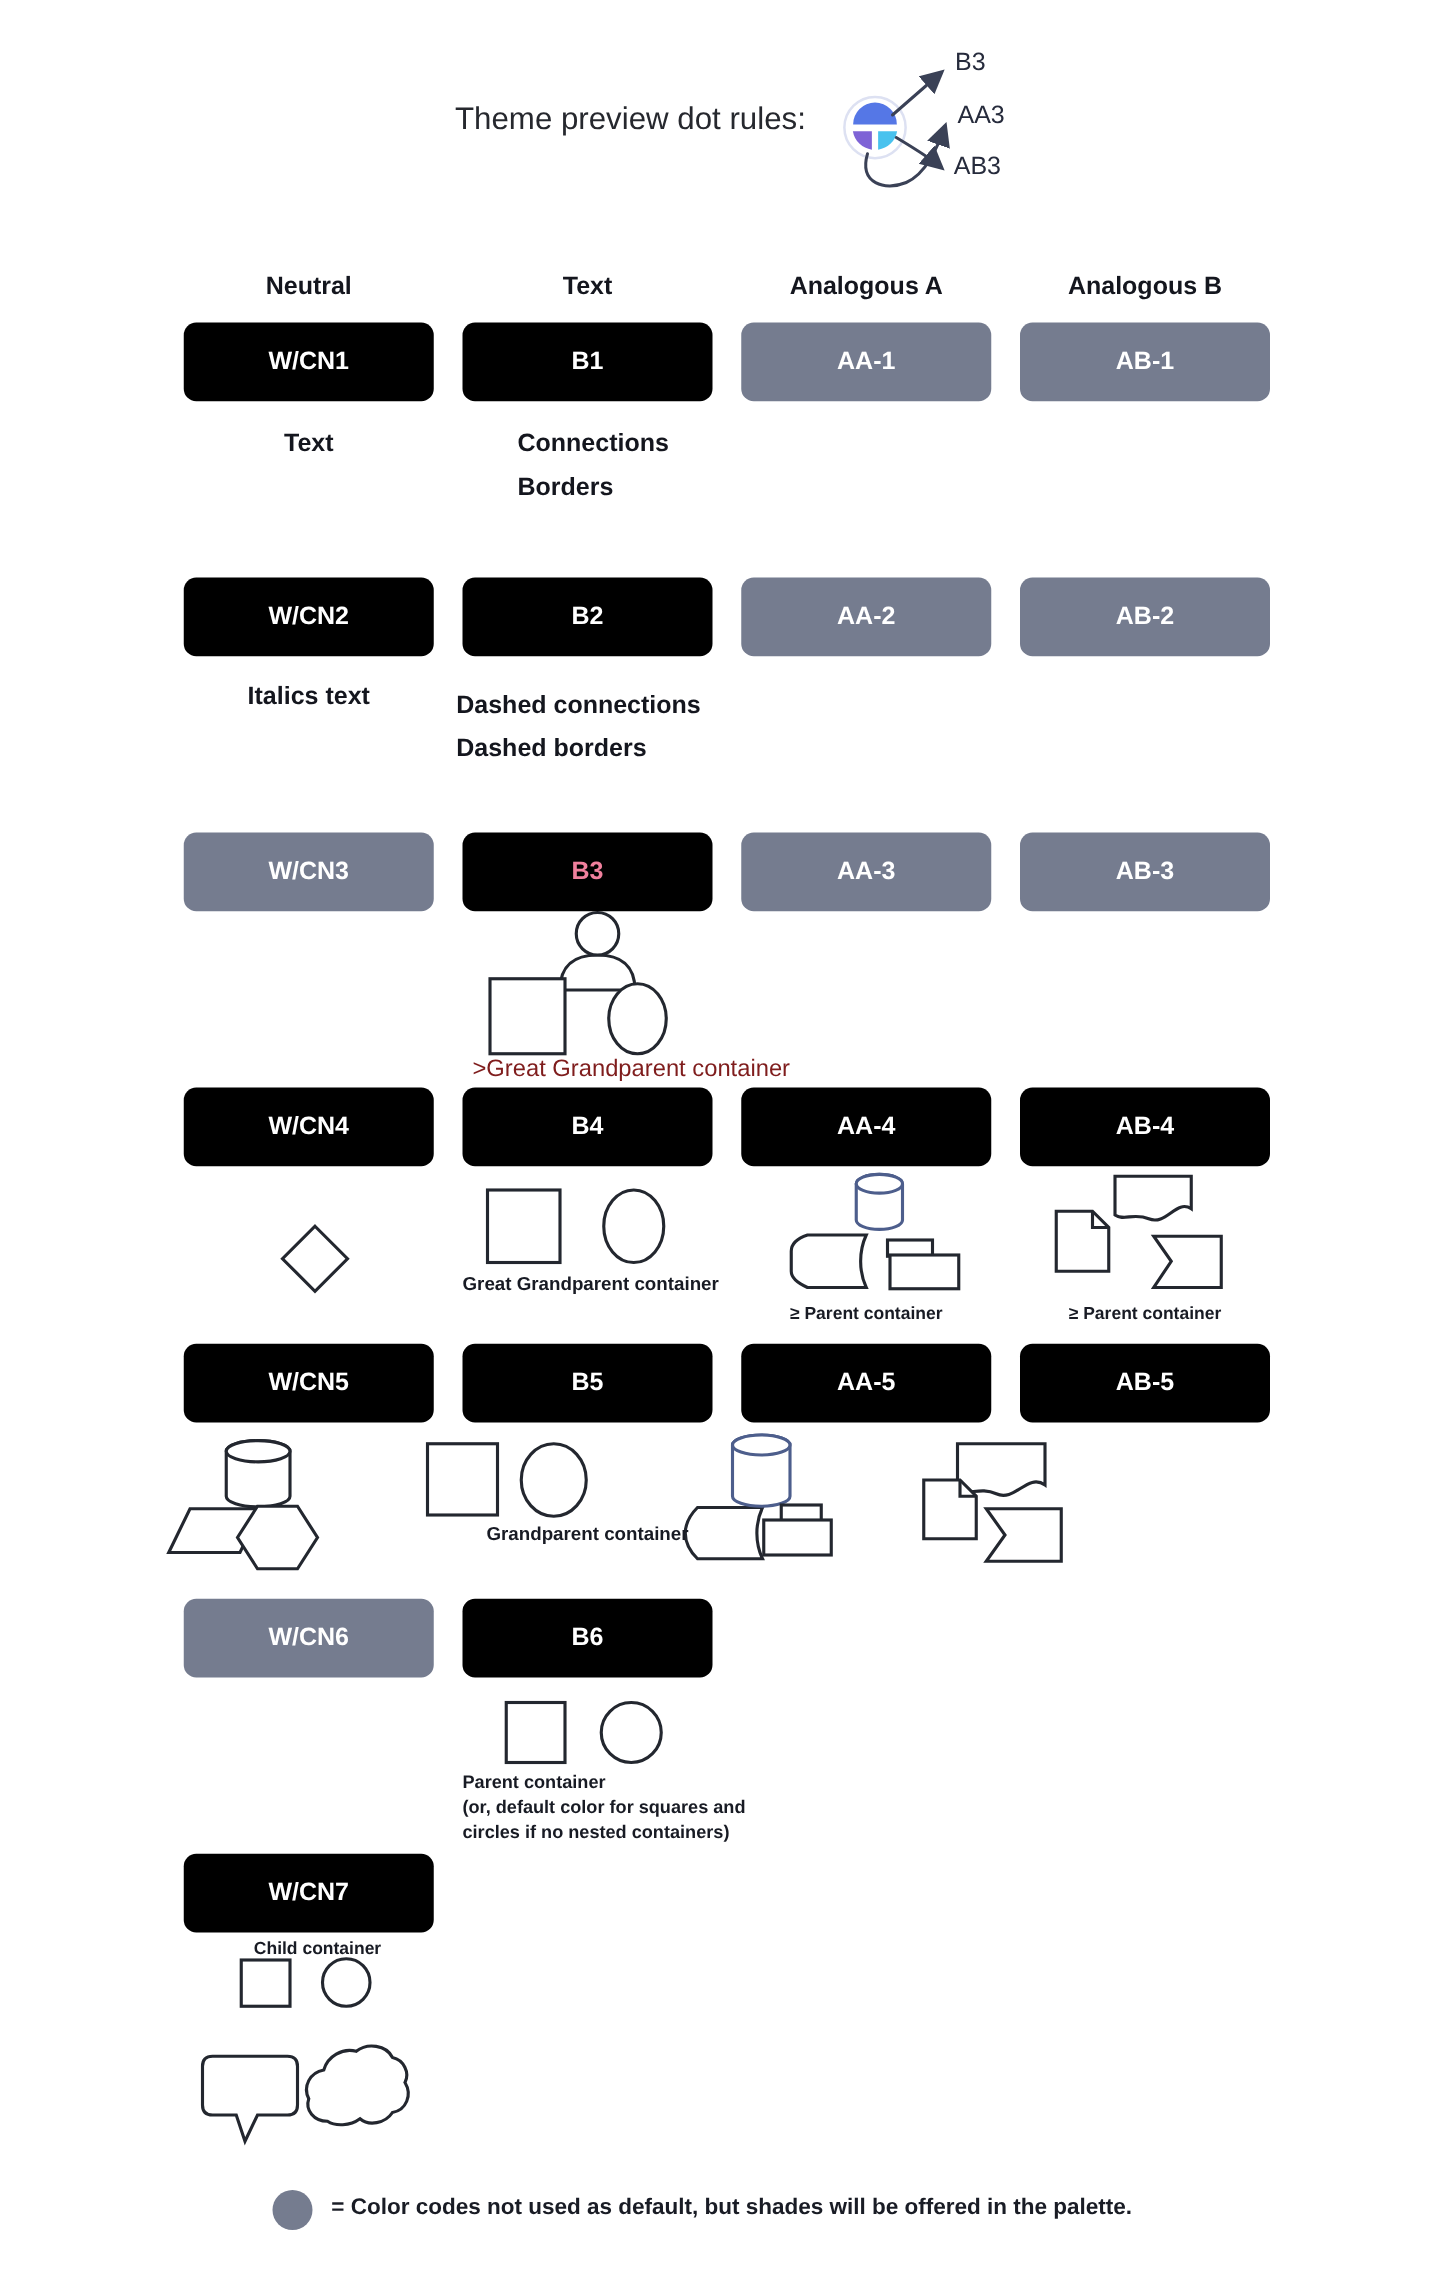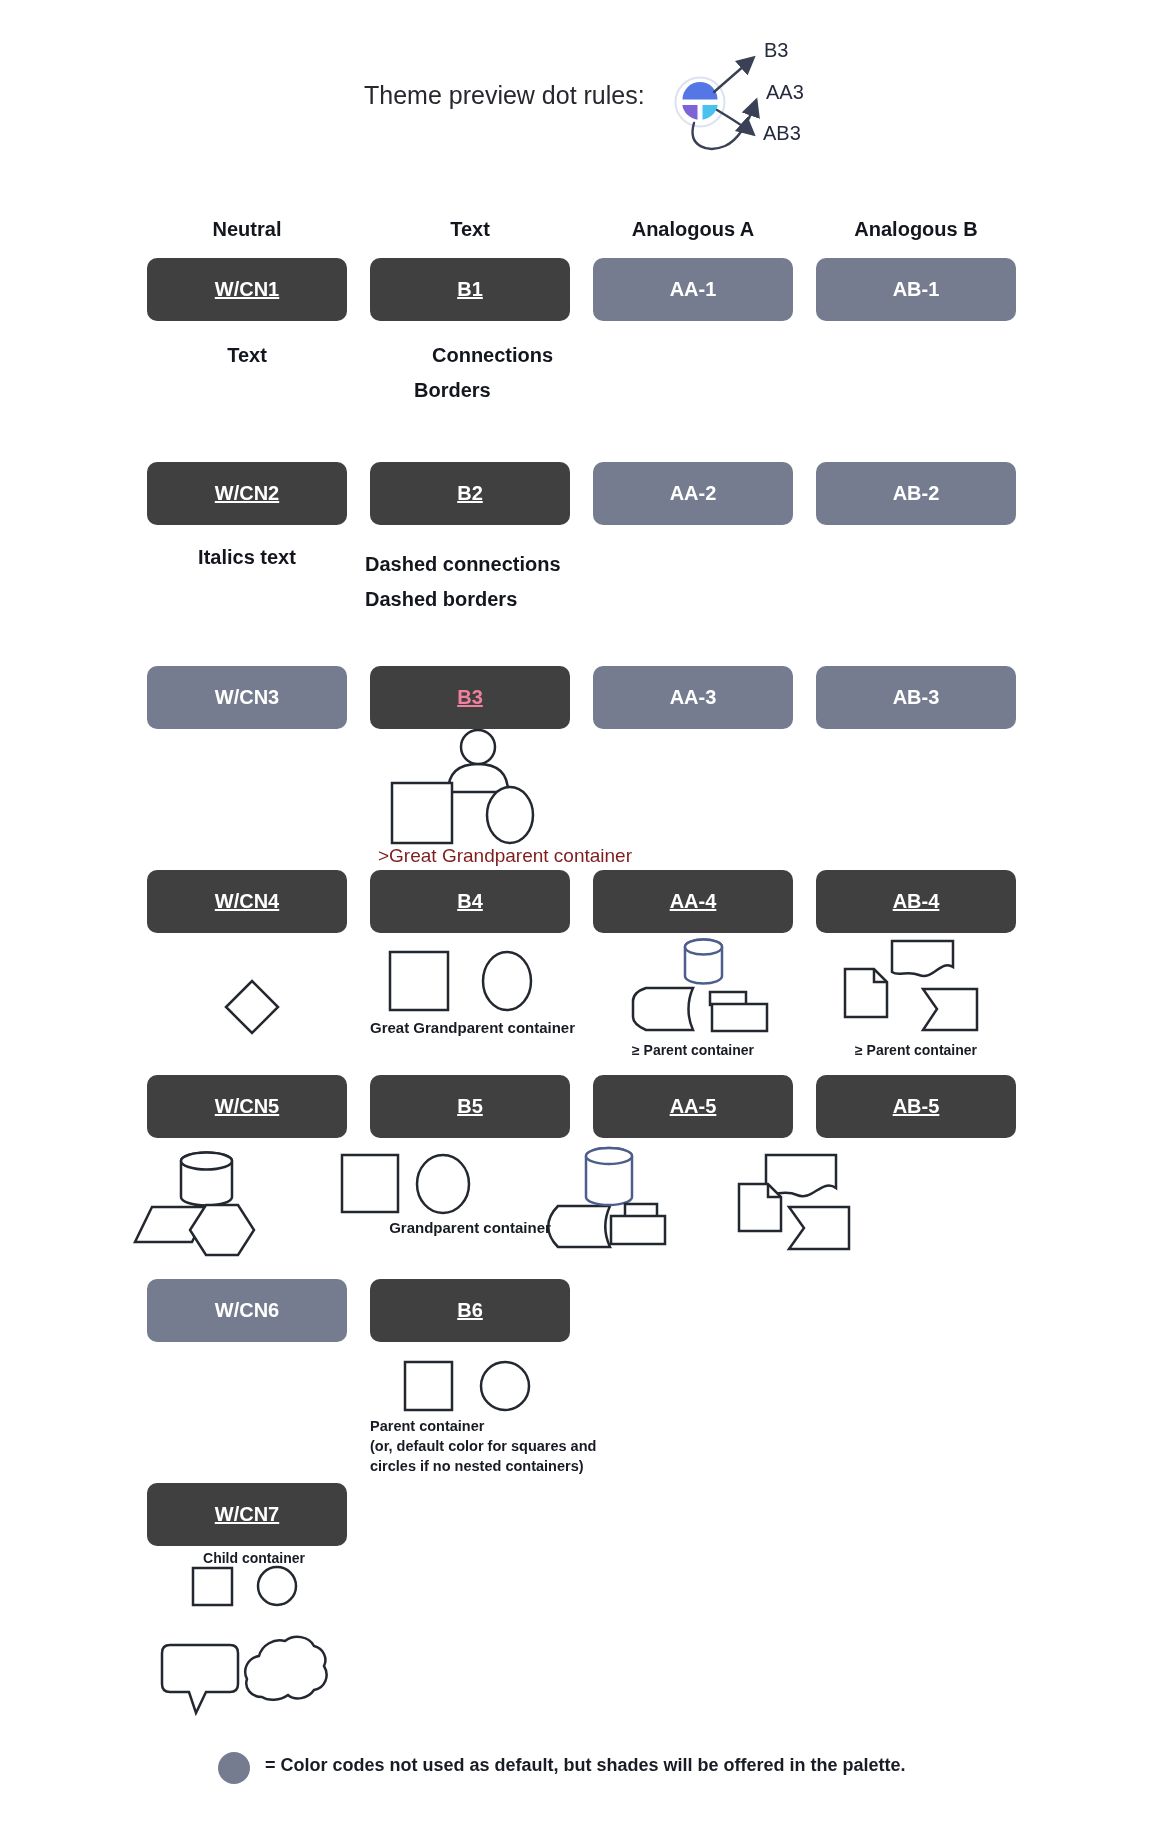--- a/index.html
+++ b/index.html
@@ -12,21 +12,21 @@
   .hdr{width:200px;text-align:center;font-size:20px;font-weight:700;}
   .lbl{font-size:20px;font-weight:700;}
   .ctr{width:200px;text-align:center;}
   .cap{font-size:19px;font-weight:400;color:#7f1d1d;}
   .capm{font-size:15px;font-weight:700;color:#181B24;}
   .cap14{font-size:14px;font-weight:700;color:#181B24;}
   .legend{font-size:18px;font-weight:700;color:#191C25;}
   .sw{position:absolute;width:200px;height:63px;border-radius:10px;z-index:2;
       display:flex;align-items:center;justify-content:center;
       font-size:20px;font-weight:700;color:#FFFFFF;}
-  .dark{background:#404040;text-decoration:underline;}
+  .dark{background:#000000;}
   .gray{background:#757C8F;}
   .pinktxt{color:#F0809D;}
   .c1{left:147px;} .c2{left:370px;} .c3{left:593px;} .c4{left:816px;}
   .r1{top:258px;} .r2{top:462px;} .r3{top:666px;} .r4{top:870px;}
   .r5{top:1075px;} .r6{top:1279px;} .r7{top:1483px;}
 </style>
 </head>
 <body>
 
 <div id="stage">
@@ -156,21 +156,21 @@
   <div class="sw dark c2 r5">B5</div>
   <div class="sw dark c3 r5">AA-5</div>
   <div class="sw dark c4 r5">AB-5</div>
 
   <div class="sw gray c1 r6">W/CN6</div>
   <div class="sw dark c2 r6">B6</div>
 
   <div class="sw dark c1 r7">W/CN7</div>
 
   <div class="t lbl ctr" style="left:147px;top:344px;">Text</div>
-  <div class="t lbl" style="left:414px;top:344px;margin-left:18px;">Connections</div>
+  <div class="t lbl" style="left:414px;top:344px;">Connections</div>
   <div class="t lbl" style="left:414px;top:379px;">Borders</div>
 
   <div class="t lbl ctr" style="left:147px;top:546px;">Italics text</div>
   <div class="t lbl" style="left:365px;top:553px;">Dashed connections</div>
   <div class="t lbl" style="left:365px;top:588px;">Dashed borders</div>
 
   <div class="t cap" style="left:378px;top:845px;">&gt;Great Grandparent container</div>
   <div class="t capm ctr" style="left:370px;top:1019px;">Great Grandparent container</div>
   <div class="t cap14 ctr" style="left:593px;top:1042px;">≥  Parent container</div>
   <div class="t cap14 ctr" style="left:816px;top:1042px;">≥ Parent container</div>

